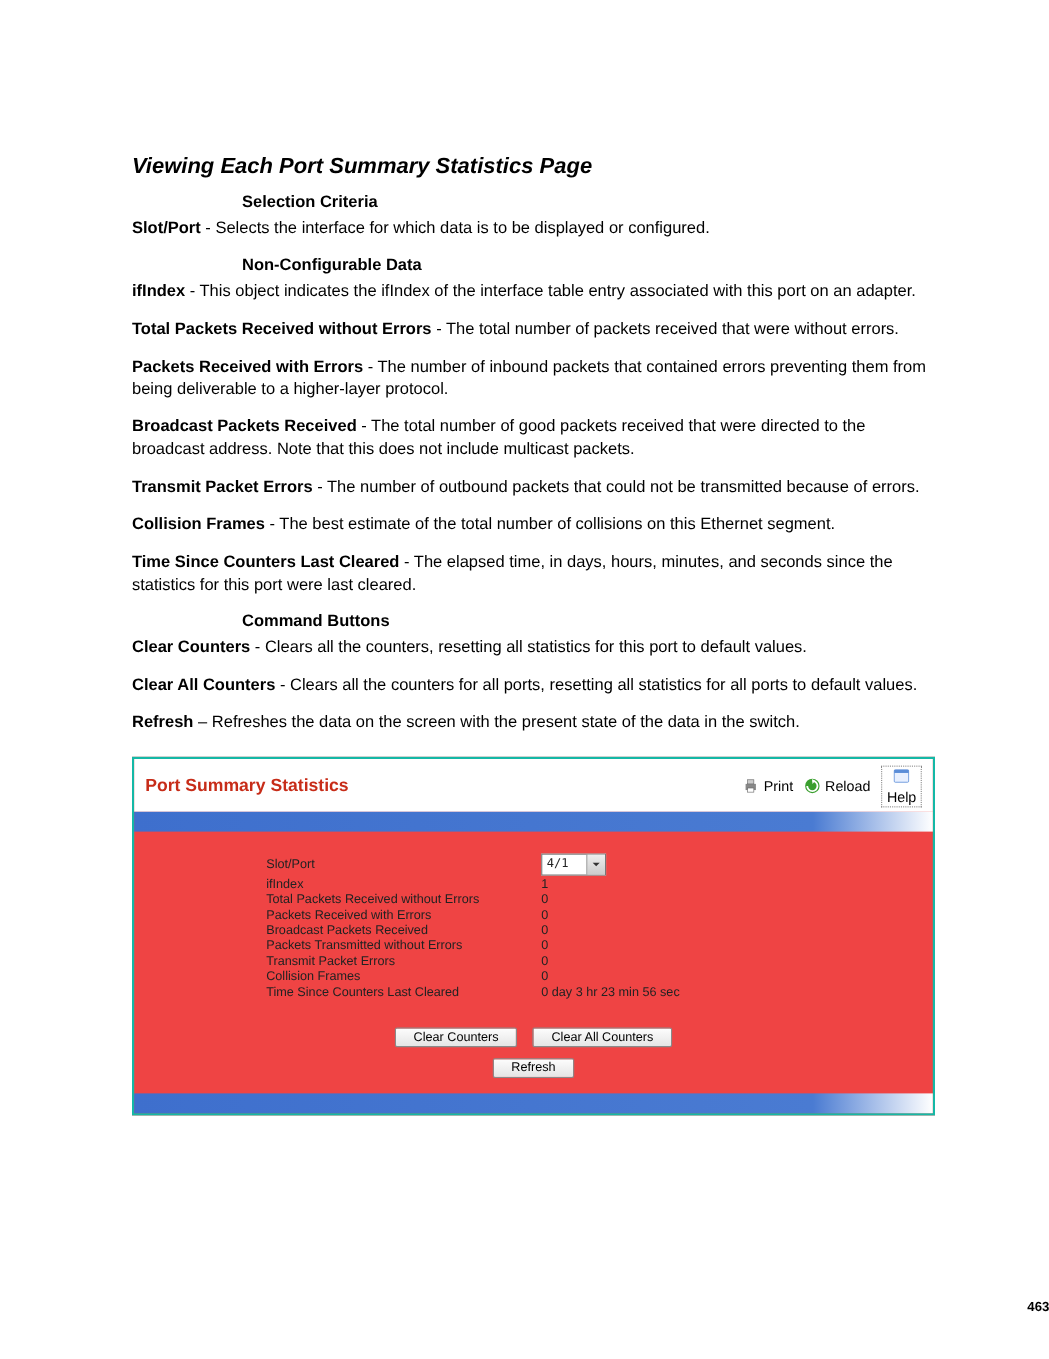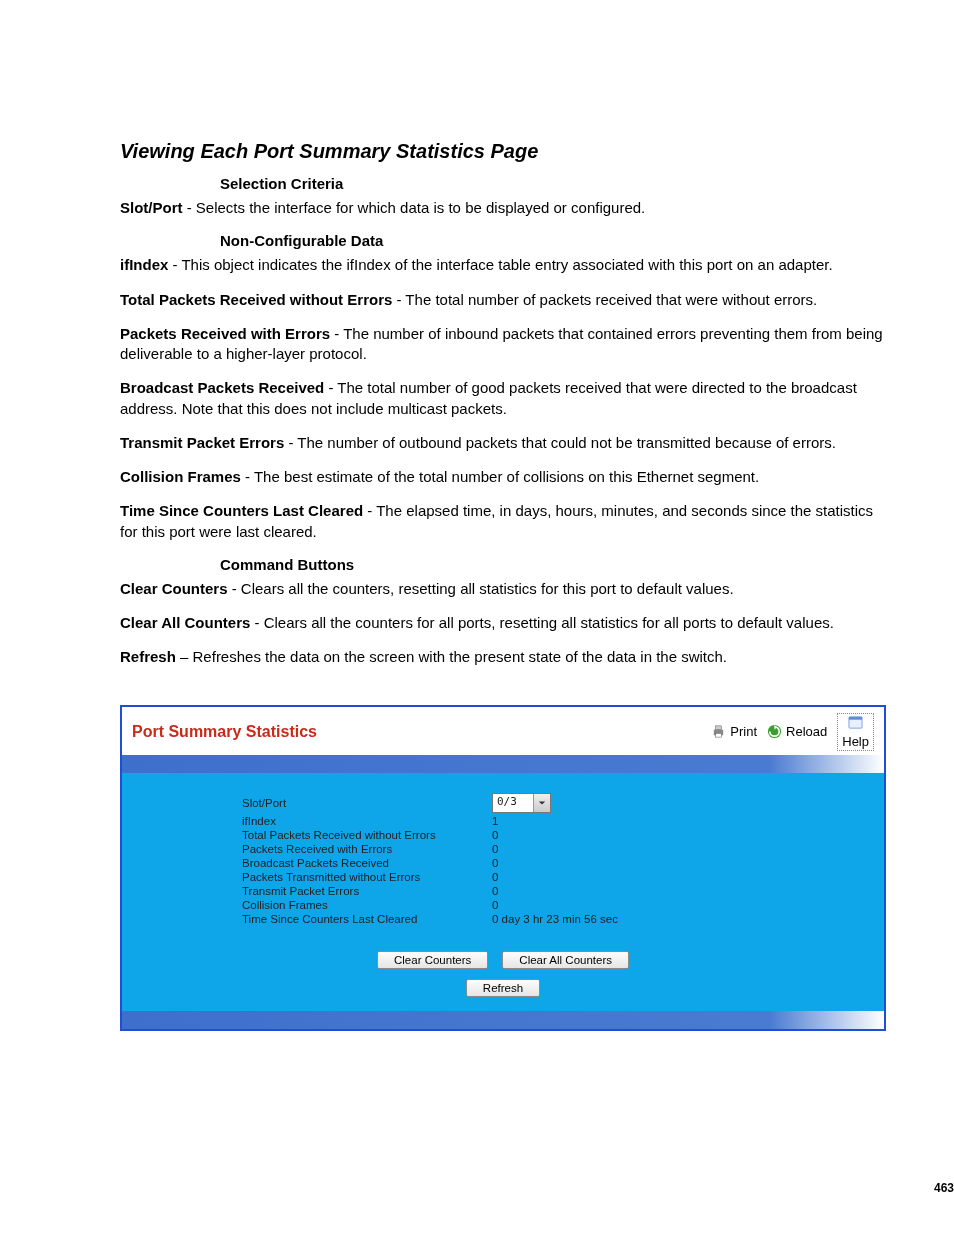--- a/index.html
+++ b/index.html
@@ -7,46 +7,46 @@
     padding: 0;
     background: #fff;
     font-family: Arial, Helvetica, sans-serif;
     font-size: 15px;
     color: #000;
   }
   .page {
     width: 954px;
     min-height: 1235px;
     box-sizing: border-box;
-    padding: 140px 68px 60px 120px;
+    padding: 140px 104px 60px 120px;
     position: relative;
   }
   h1 {
     font-size: 20px;
     font-style: italic;
     font-weight: bold;
     margin: 0 0 12px 0;
   }
   .subhead {
     font-weight: bold;
     margin: 12px 0 6px 100px;
   }
   p {
     margin: 6px 0 14px 0;
     line-height: 1.35;
   }
   .b { font-weight: bold; }
   .panel {
-    border: 2px solid #1d4ed8;
+    border: 2px solid #14b8a6;
     border-left-width: 2px;
     border-right-width: 2px;
     border-top-width: 2px;
     border-bottom-width: 2px;
-    margin-top: 37px;
-    background: #0ea5e9;
+    margin-top: 20px;
+    background: #ef4444;
   }
   .panel-header {
     display: flex;
     align-items: center;
     padding: 6px 10px 4px 10px;
     background: #fff;
   }
   .panel-title {
     font-family: Verdana, Arial, sans-serif;
     color: #c72c18;
@@ -201,21 +201,21 @@
         </span>
       </div>
     </div>
     <div class="bluebar"></div>
 
     <div class="panel-body">
       <div class="row">
         <div class="label">Slot/Port</div>
         <div class="value">
           <span class="select">
-            <span class="sv">0/3</span>
+            <span class="sv">4/1</span>
             <span class="sa">
               <svg viewBox="0 0 10 10" width="8" height="8">
                   <path d="M1 3 L5 7 L9 3 Z" fill="#333"></path>
                 </svg>
             </span>
           </span>
         </div>
       </div>
 
       <div id="stat-rows">

